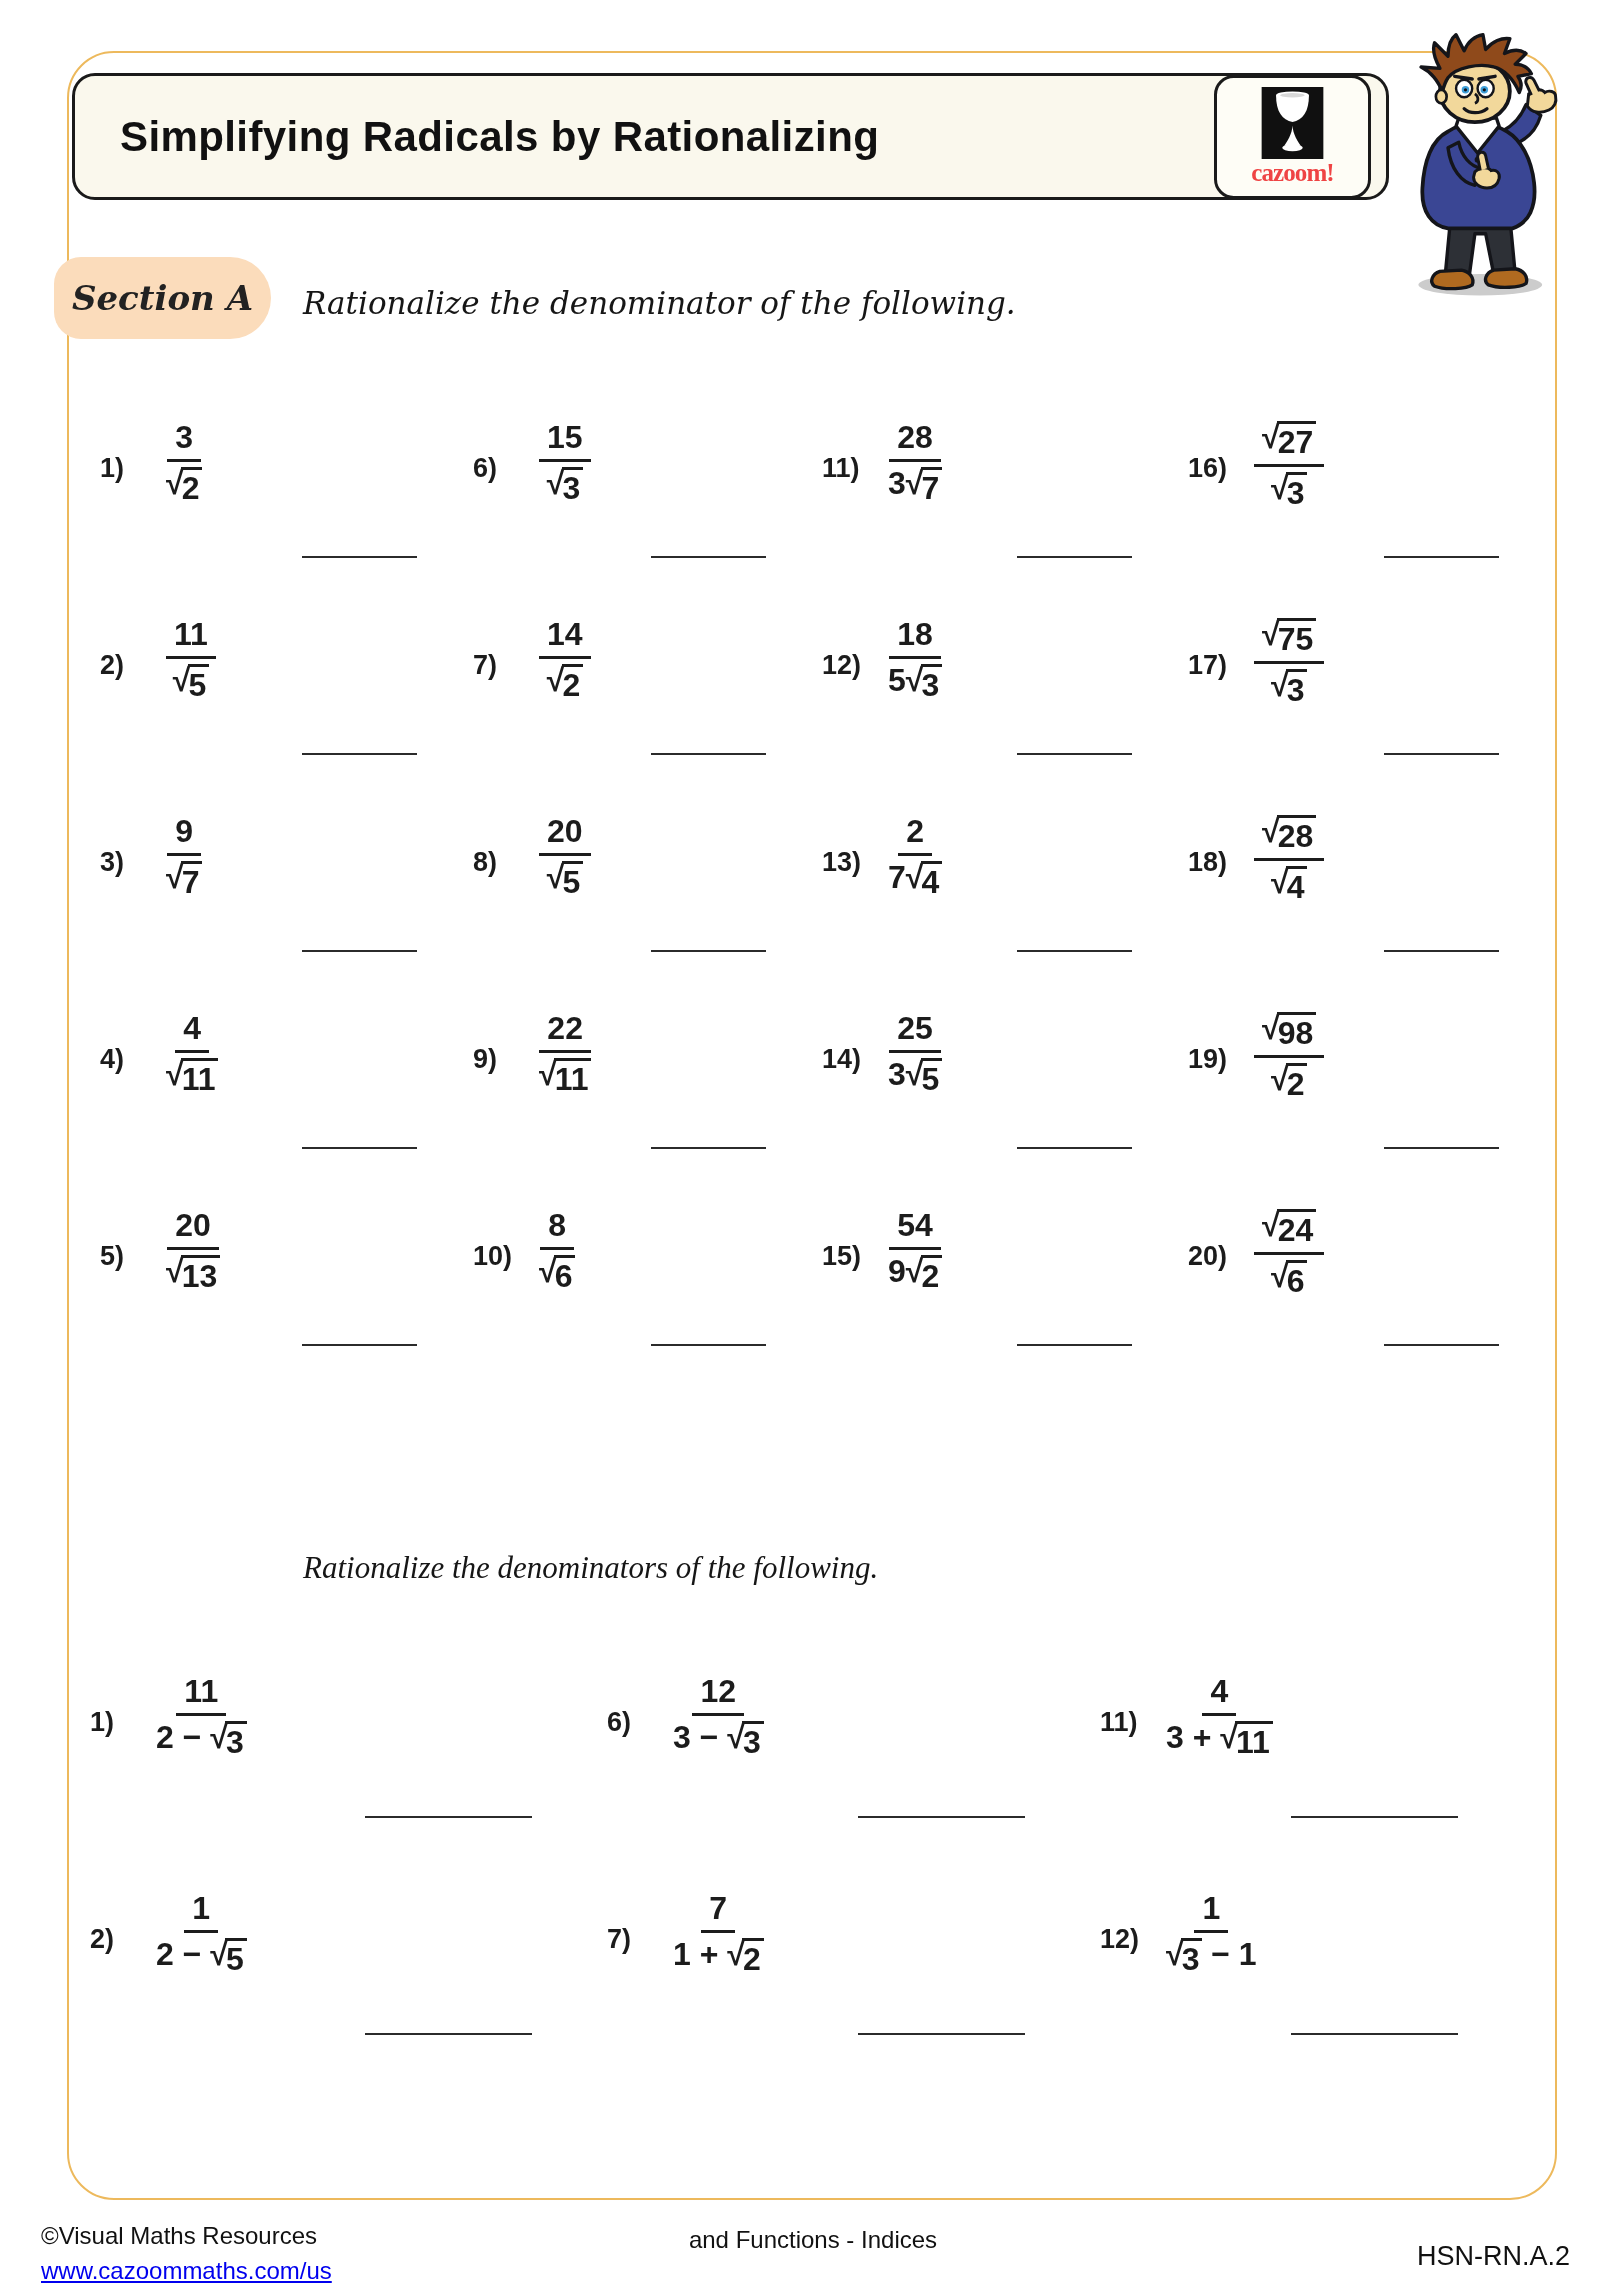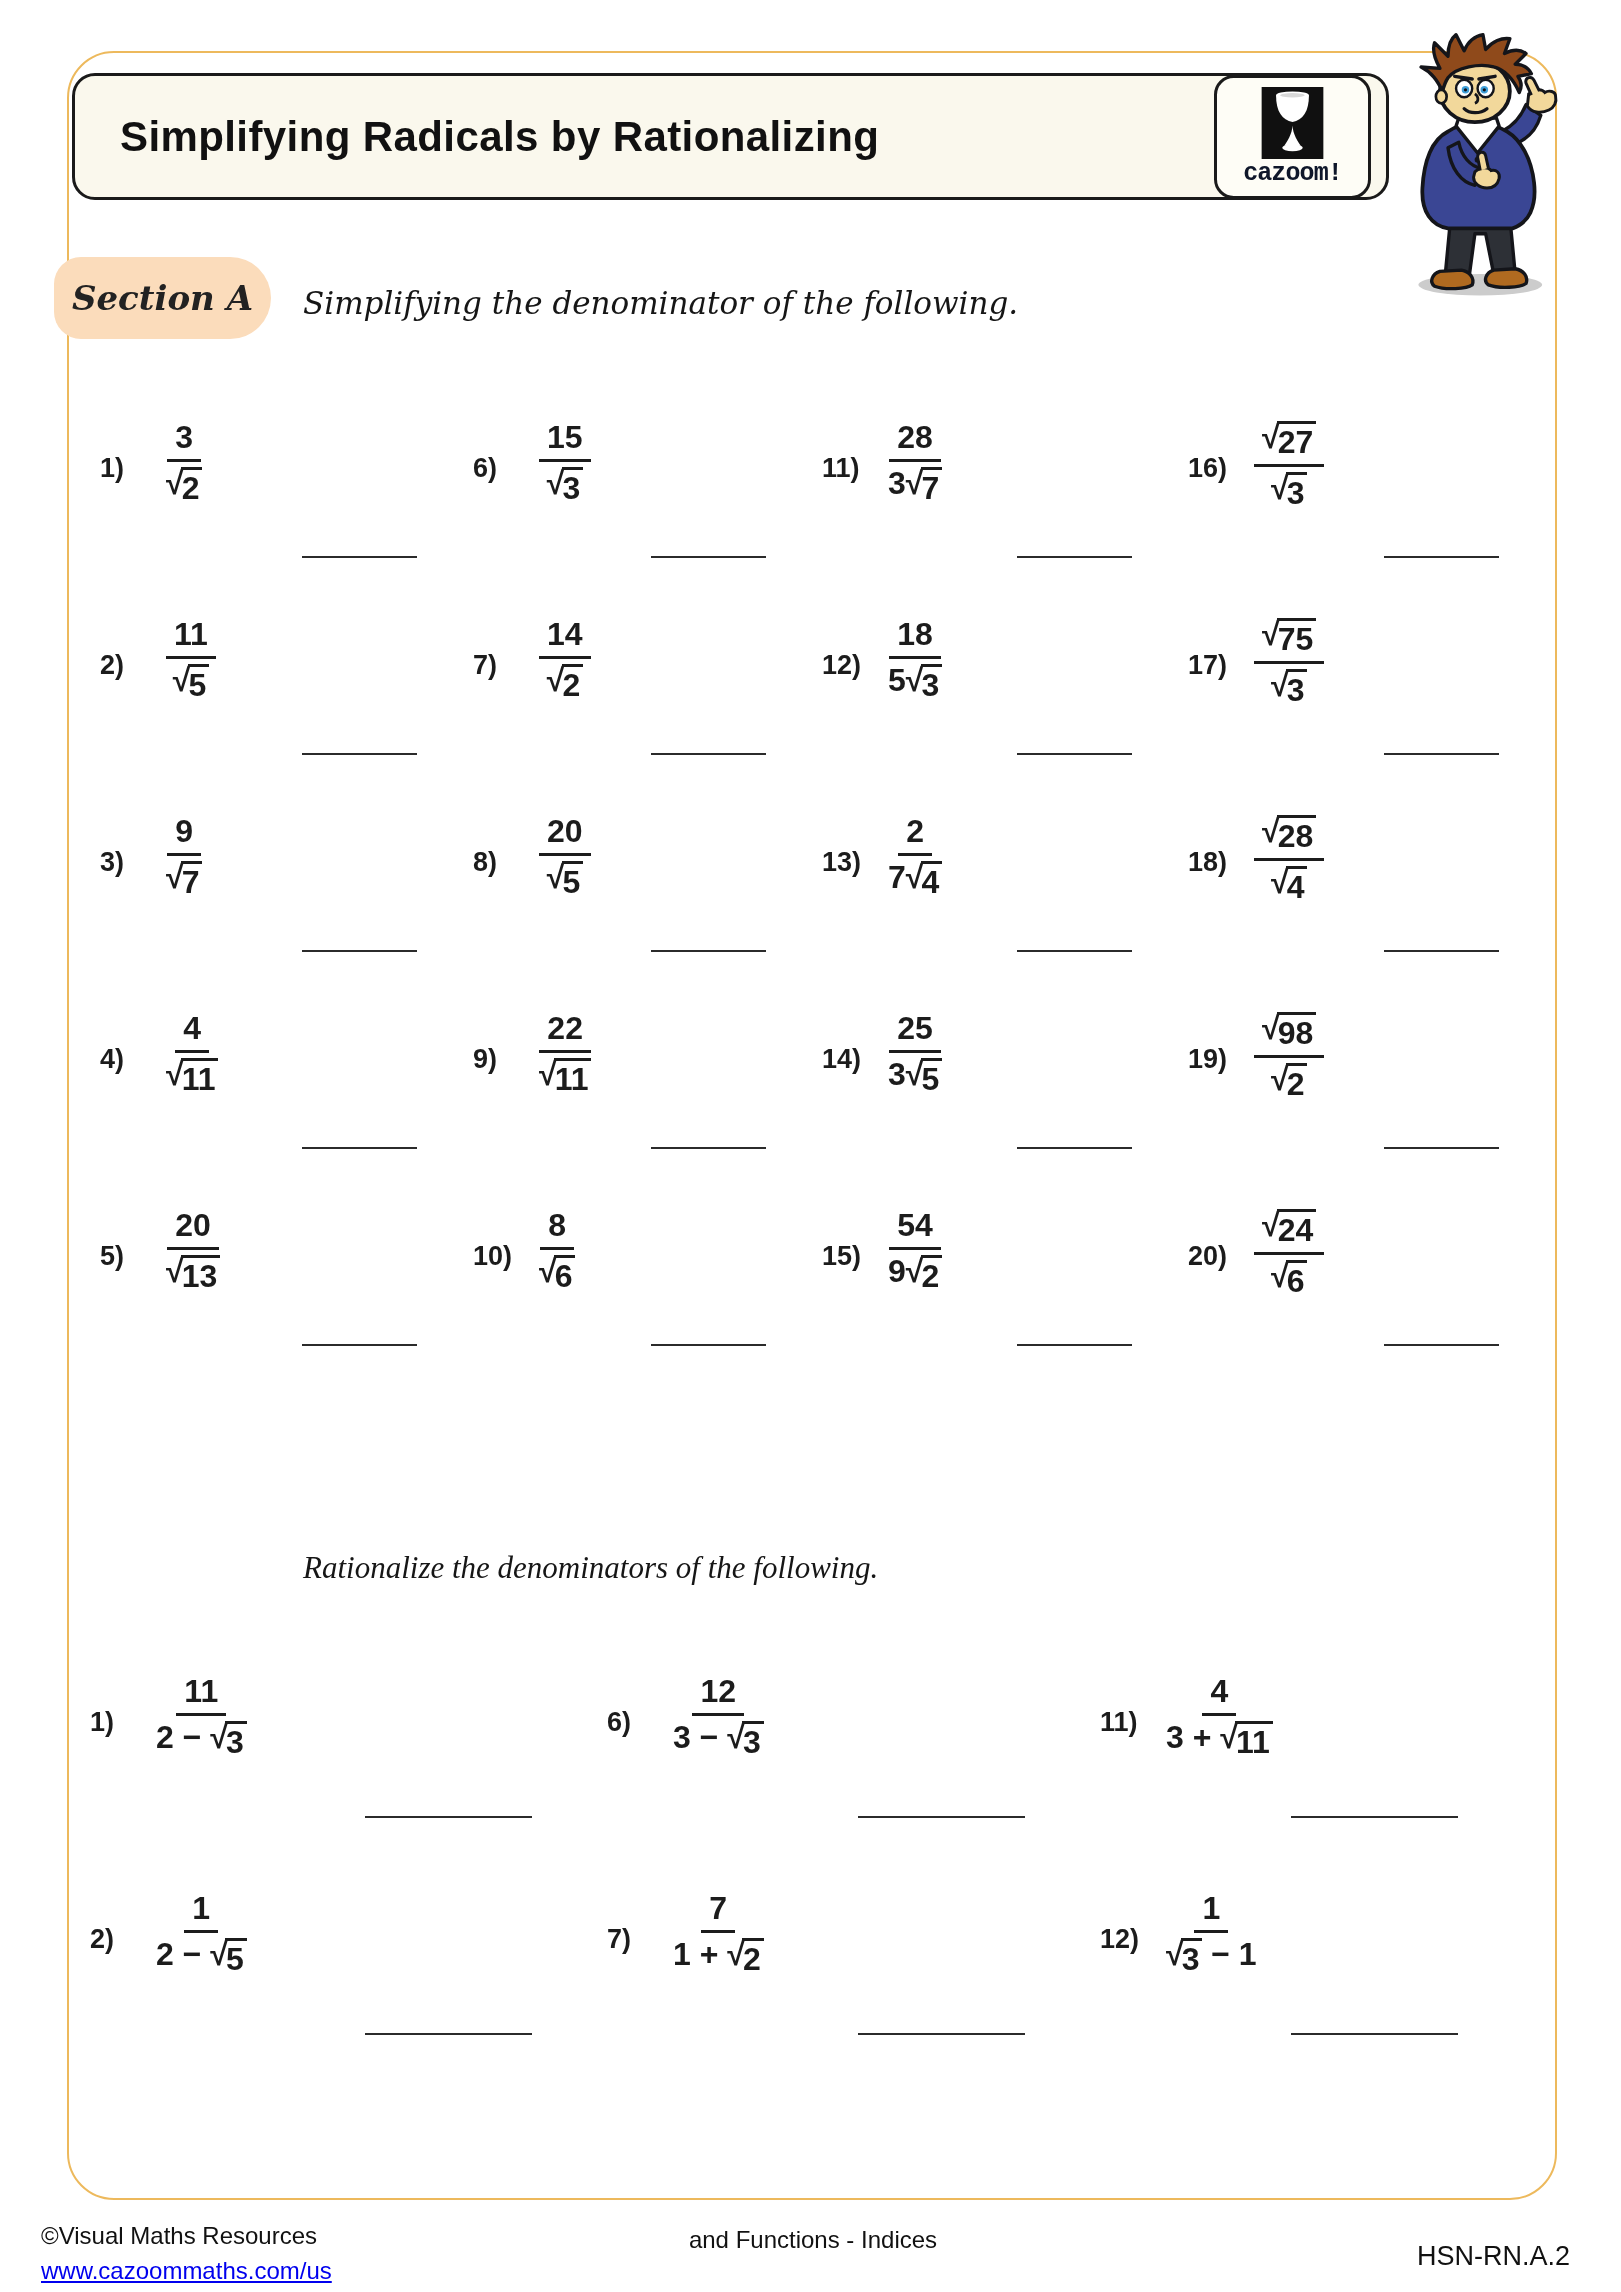--- a/index.html
+++ b/index.html
@@ -22,21 +22,21 @@
     font-size:42px;font-weight:700;padding-left:45px;letter-spacing:0.4px;color:#111;
   }
   
   .logo-badge{
     position:absolute;left:1214px;top:75px;width:157px;height:124px;
     background:#FEFDF6;border:3.6px solid #1a1a1a;border-radius:19.7px;
     display:flex;flex-direction:column;align-items:center;justify-content:center;
     box-sizing:border-box;z-index:3;
   }
   .logo-text{
-    font-family:Liberation Mono, monospace;font-weight:700;font-size:25px;color:#0f172a;
+    font-family:Liberation Serif, serif;font-weight:700;font-size:25px;color:#ef4444;
     margin-top:0;letter-spacing:-0.9px;
   }
   
   .character{position:absolute;left:1384px;top:32px;width:206px;height:269px;z-index:2;}
   
   .pill{
     position:absolute;left:54px;width:217px;height:82px;background:#FBDCBB;
     border-radius:27px 41px 41px 27px;display:flex;align-items:center;justify-content:center;
     z-index:1;
   }
@@ -144,21 +144,21 @@
       <path d="M51,33 L64,35 M69,35 L81,33" stroke="#14151a" stroke-width="2.6" stroke-linecap="round"></path>
 
       <path d="M66,46 C69,48 69,52 66,53" fill="none" stroke="#14151a" stroke-width="2"></path>
       <path d="M58,57 C62,61 70,61 75,57" fill="none" stroke="#14151a" stroke-width="2.4" stroke-linecap="round"></path>
     </svg>
   </div>
 
   <div class="pill pill-a">
     <span class="pill-label">Section A</span>
   </div>
-  <div class="instruction instr-a">Simplifying the denominator of the following.</div>
+  <div class="instruction instr-a">Rationalize the denominator of the following.</div>
   <div class="grid grid-a" id="section-a-grid">
   <div class="cell">
     <div class="prob">
       <span class="plabel">1)</span>
       <span class="frac">
         <span class="num">
               <span class="txt">3</span>
             </span>
         <span class="den">
               <span class="txt"></span>

